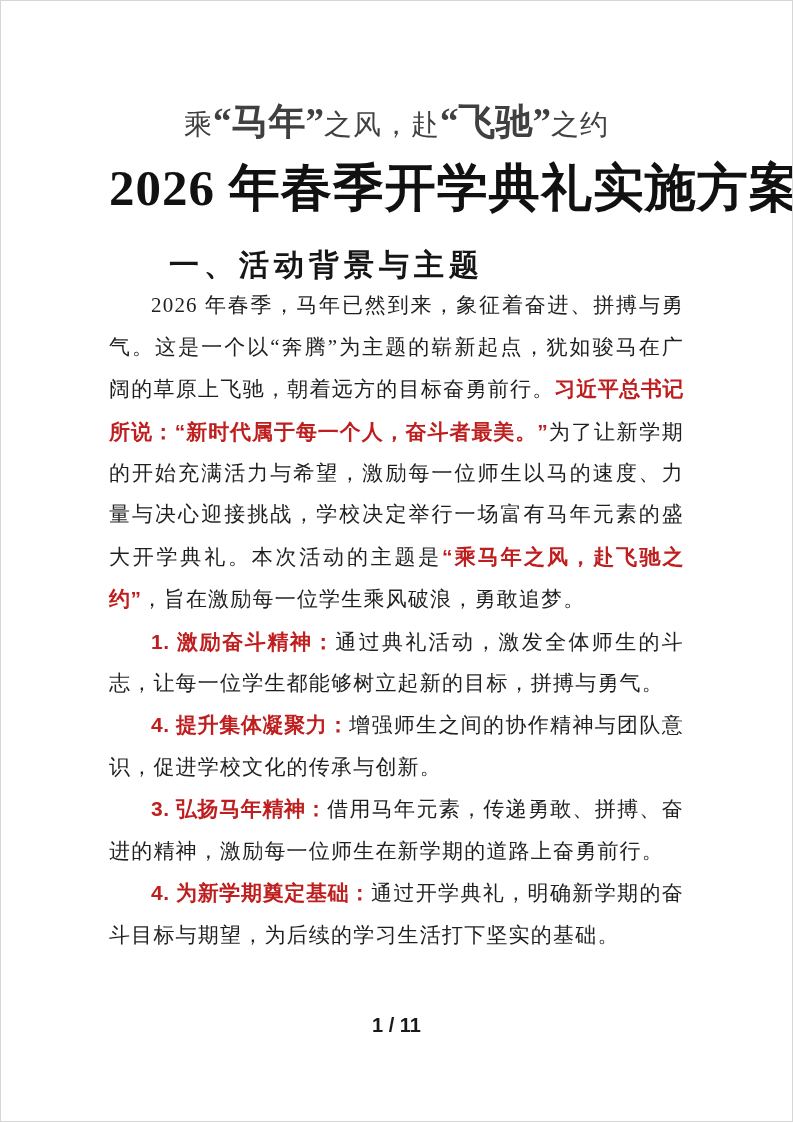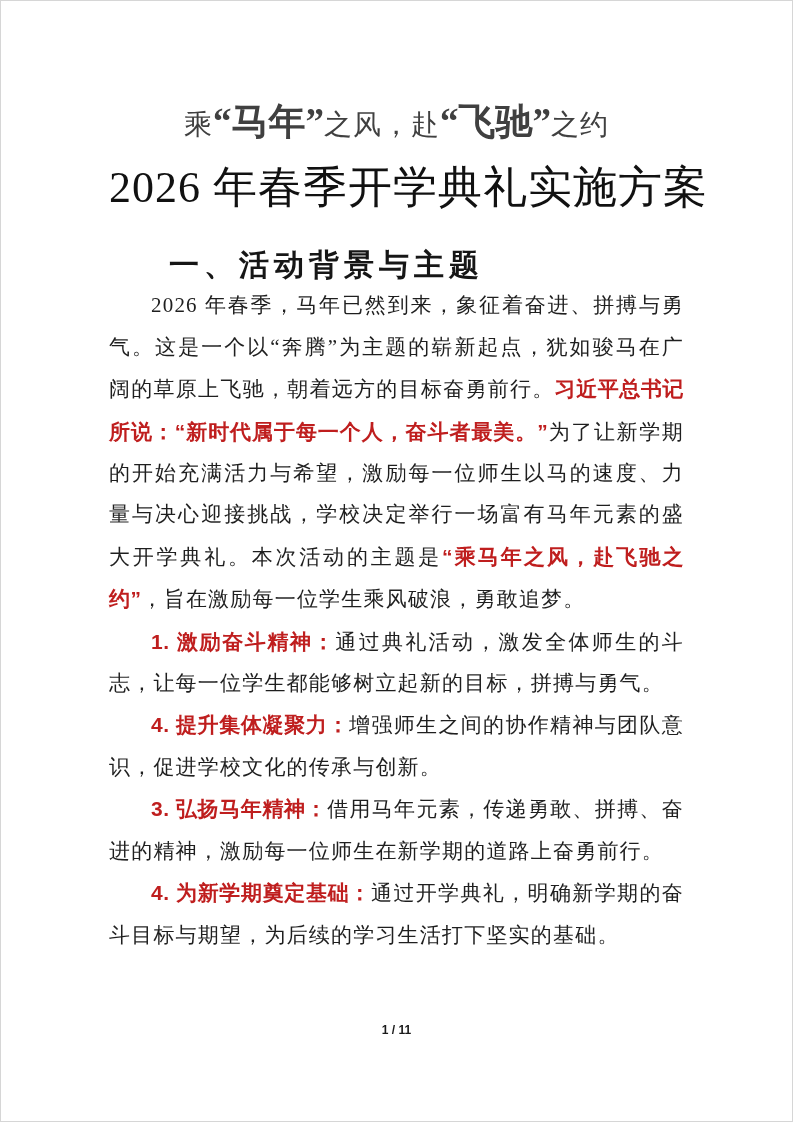--- a/index.html
+++ b/index.html
@@ -32,22 +32,22 @@
     white-space: nowrap;
   }
   .title-red .big {
     font-size: 37px;
     font-weight: 700;
     letter-spacing: 0;
   }
   .title-main {
     margin: 8px 0 0 0;
     text-align: right;
-    font-size: 44px;
-    font-weight: 400;
+    font-size: 51px;
+    font-weight: 700;
     line-height: 52px;
     letter-spacing: 1px;
     color: #111111;
     white-space: nowrap;
   }
   .doc-body {
     margin-top: 30px;
     font-size: 21px;
     line-height: 41.4px;
     text-align: justify;
@@ -71,21 +71,21 @@
     letter-spacing: 0.5px;
   }
   .footer {
     position: absolute;
     left: 0;
     bottom: 84px;
     width: 100%;
     text-align: center;
     font-family: "Liberation Sans", sans-serif;
     font-weight: 700;
-    font-size: 12px;
+    font-size: 20px;
     color: #1a1a1a;
   }
 </style>
 </head>
 <body>
 
 <div class="page">
   <div class="content">
     <h1 class="title-red" id="title1"><span>乘</span><span class="big">“马年”</span><span>之风，赴</span><span class="big">“飞驰”</span><span>之约</span></h1>
     <h2 class="title-main">2026 年春季开学典礼实施方案</h2>

